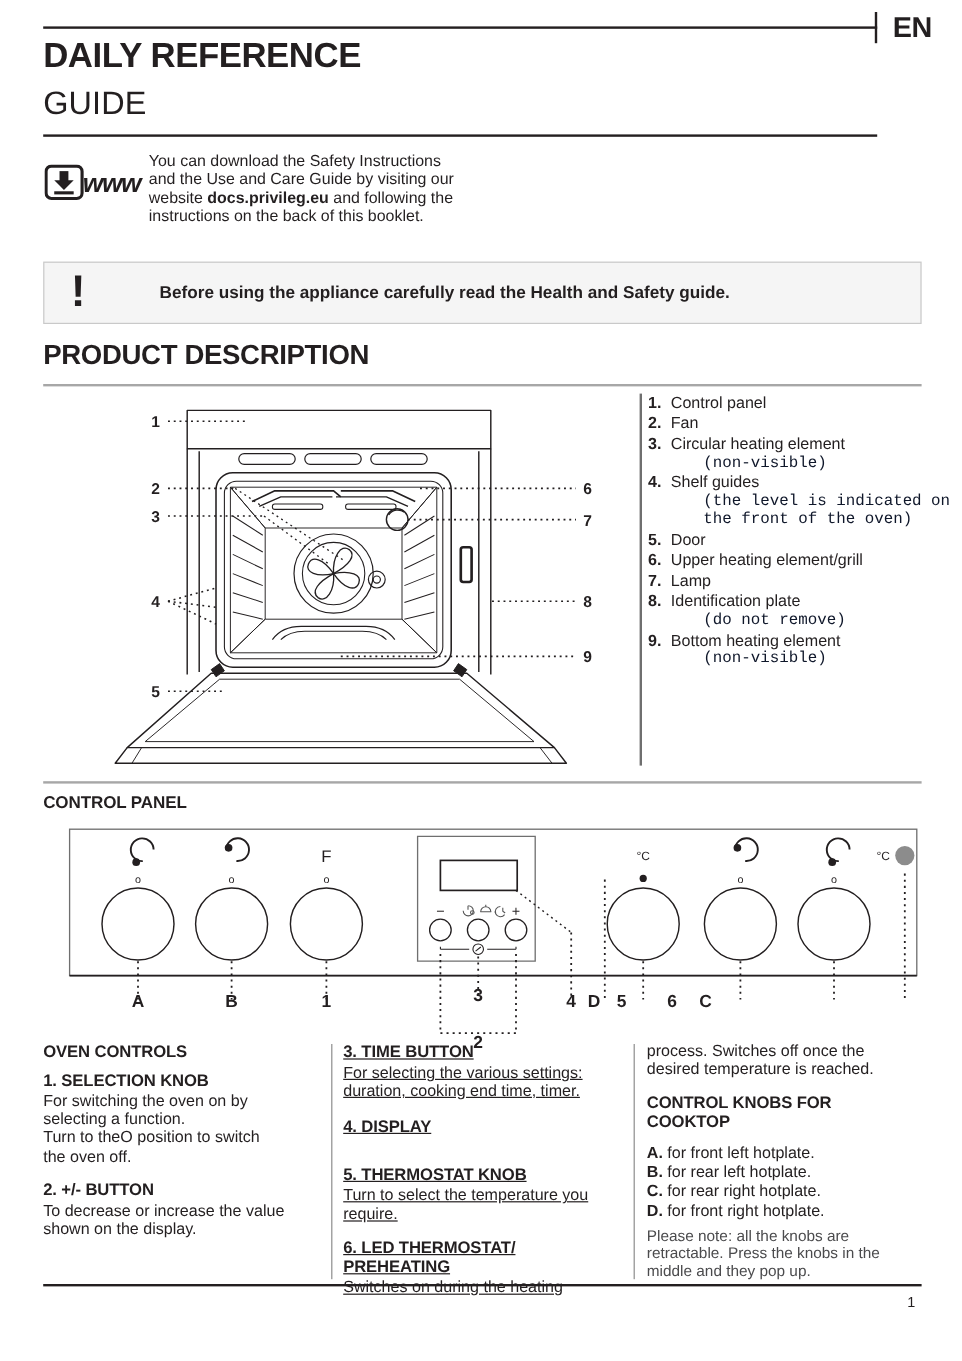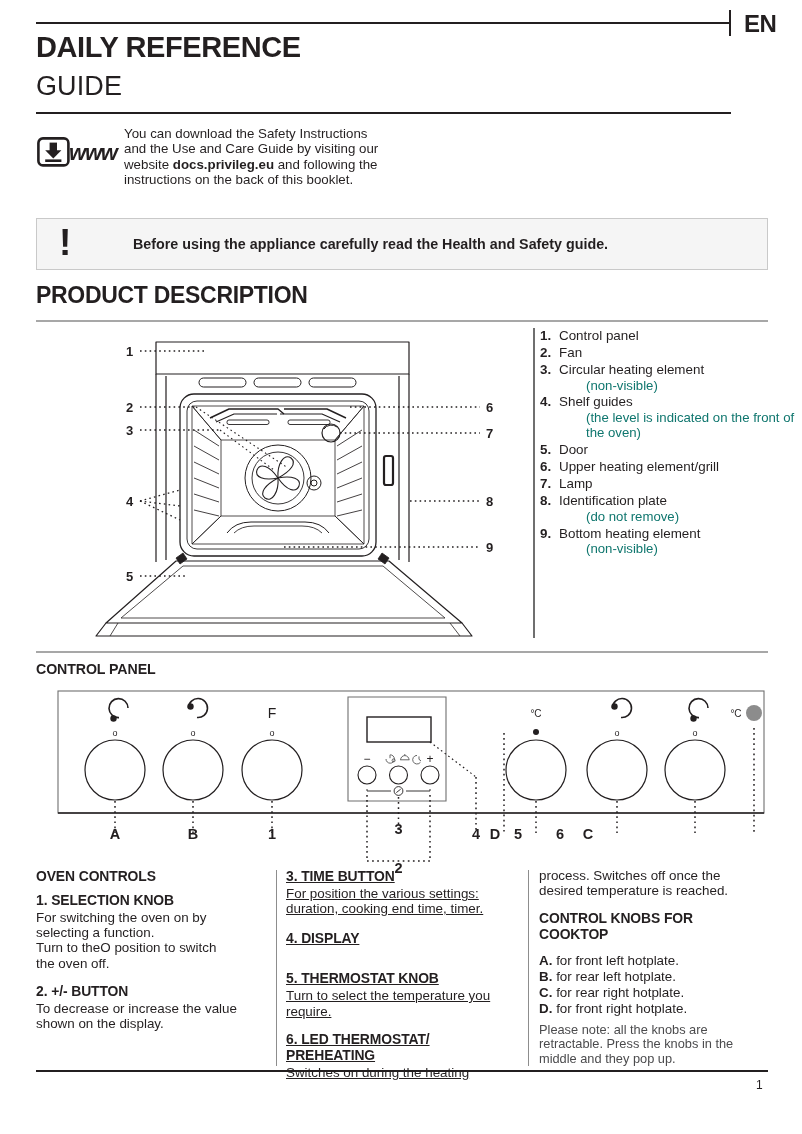--- a/index.html
+++ b/index.html
@@ -39,21 +39,21 @@
   #pd-head{left:36px;top:282px;}
   .pd-rule{position:absolute;left:36px;top:320px;width:732px;height:1.5px;background:#a7a7a7;}
 
   .diagram{position:absolute;left:88px;top:330px;width:440px;height:312px;}
   .legend-sep{position:absolute;left:533px;top:328px;width:1.5px;height:310px;background:#6f6f6f;}
   .legend{position:absolute;left:540px;top:328px;width:262px;}
   .legend li{list-style:none;font-size:13.4px;line-height:15.6px;margin:0 0 1.5px 0;
              padding-left:21px;text-indent:-21px;}
   .legend ul{margin:0;padding:0;}
   .legend .num{font-weight:bold;display:inline-block;width:19px;text-indent:0;}
-  .legend .sub{display:block;color:#0f766e;font-size:13.2px;padding-left:25px;text-indent:0;line-height:15.2px;}
+  .legend .sub{display:block;color:#0f172a;font-size:13.2px;padding-left:25px;text-indent:0;line-height:15.2px;font-family:Liberation Mono, monospace;}
 
   .cp-rule{position:absolute;left:36px;top:651px;width:732px;height:1.5px;background:#a7a7a7;}
   .cp-head{position:absolute;left:36px;top:661px;font-size:14.2px;font-weight:bold;letter-spacing:-0.1px;}
 
   .panel{position:absolute;left:36px;top:683px;width:732px;height:200px;}
 
   
   .cols{position:absolute;left:36px;top:868px;width:732px;height:200px;}
   .col{position:absolute;top:0;width:232px;}
   .col.c1{left:0;}
@@ -389,21 +389,21 @@
       <p class="ch" style="margin-top:12px">2. +/- BUTTON</p>
       <p class="cp">
         <span>To decrease or increase the value</span><br>
         <span>shown on the display.</span>
       </p>
     </div>
 
     <div class="col c2">
       <p class="ch">3. TIME BUTTON</p>
       <p class="cp">
-        <span>For position the various settings:</span><br>
+        <span>For selecting the various settings:</span><br>
         <span>duration, cooking end time, timer.</span>
       </p>
       <p class="ch" style="margin-top:14px">4. DISPLAY</p>
       <p class="ch" style="margin-top:24px">5. THERMOSTAT KNOB</p>
       <p class="cp">
         <span>Turn to select the temperature you</span><br>
         <span>require.</span>
       </p>
       <p class="ch" style="margin-top:12px">
         <span>6. LED THERMOSTAT/</span><br>

